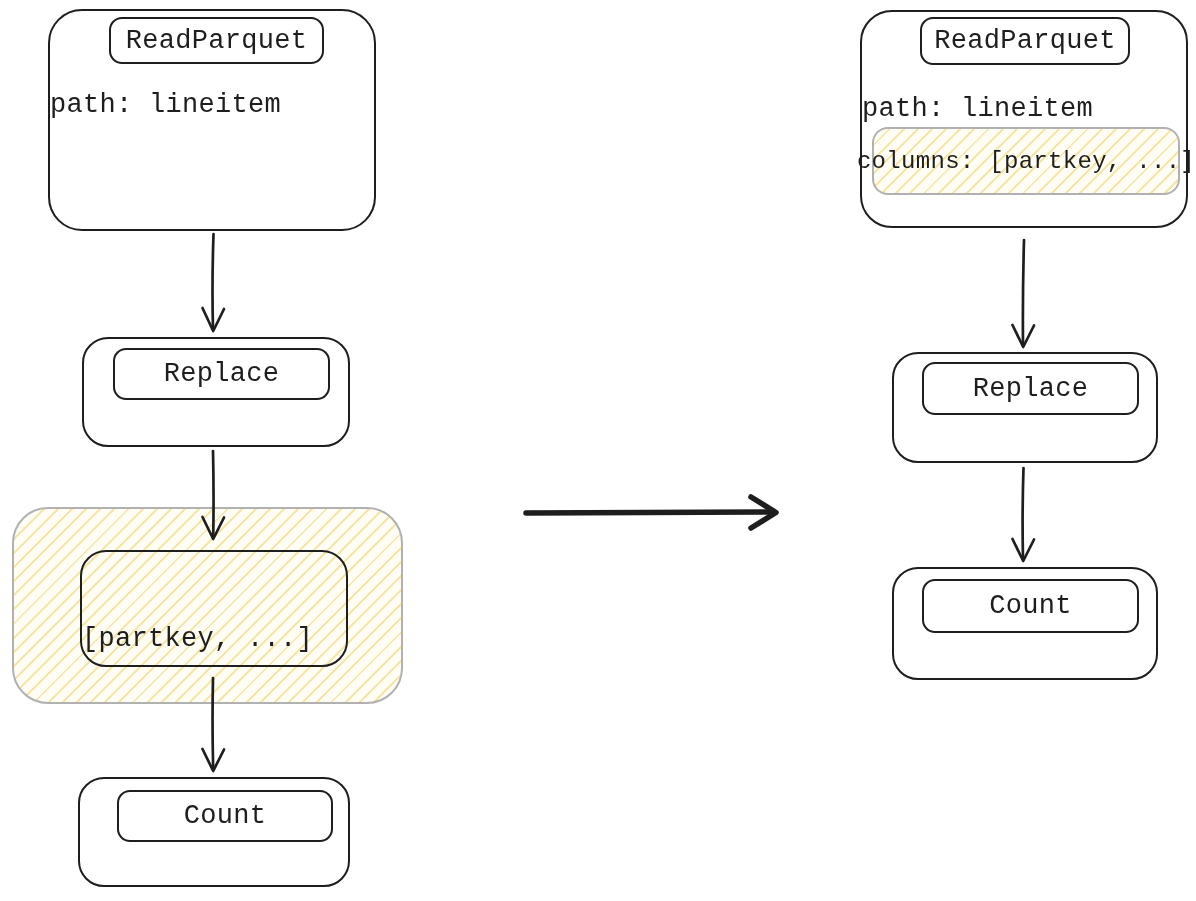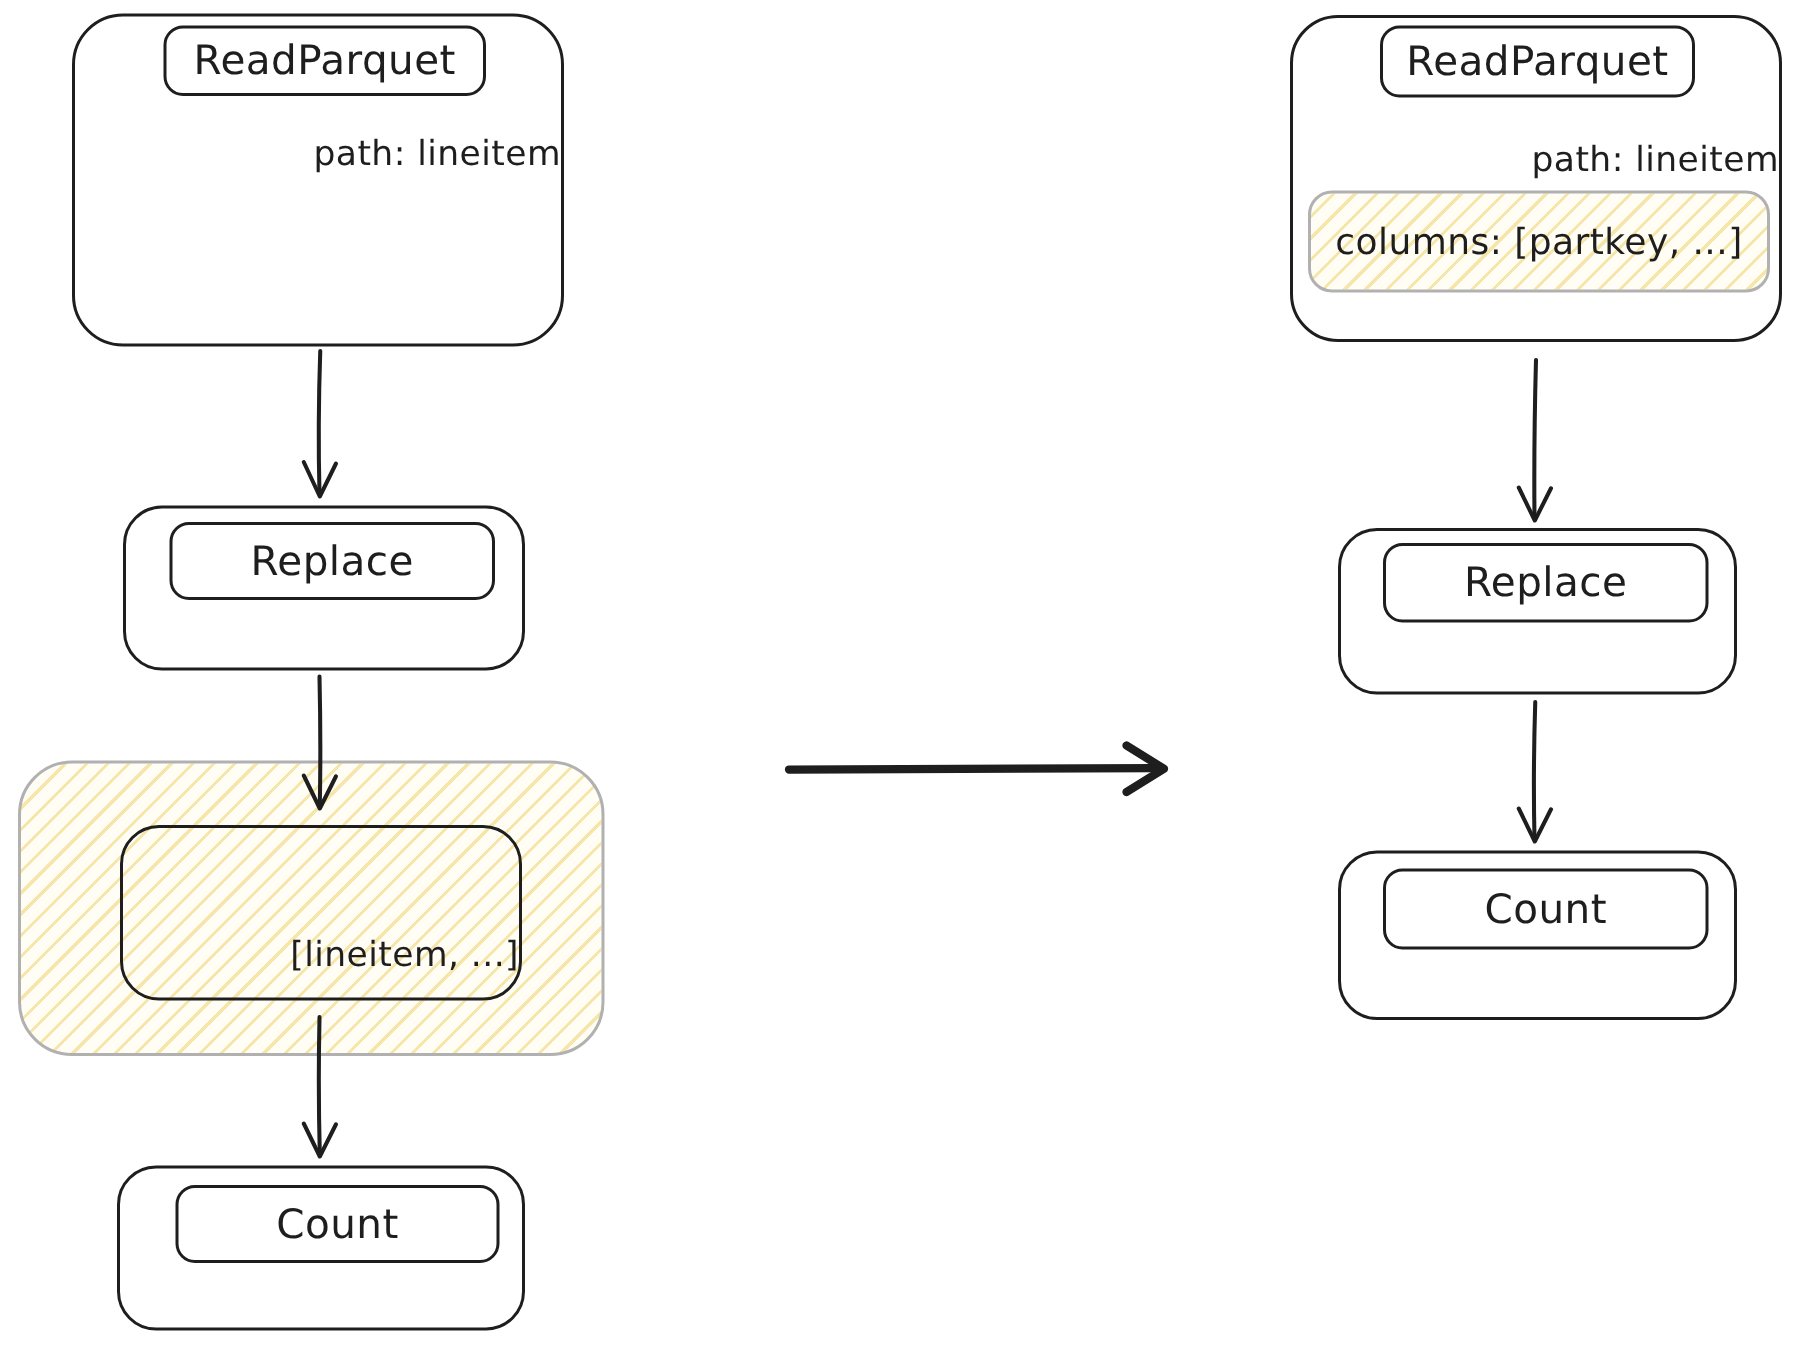--- a/index.html
+++ b/index.html
@@ -15,40 +15,41 @@
     font-family: "DejaVu Sans", sans-serif;
     color: #1e1e1e;
     overflow: hidden;
   }
   .node {
     position: absolute;
     box-sizing: border-box;
     border: 2.5px solid #1e1e1e;
     background: #ffffff;
     z-index: 2;
+    font-family: Liberation Mono, monospace;
   }
   .node.transparent { background: transparent; }
   .pill {
     position: absolute;
     box-sizing: border-box;
     border: 2.5px solid #1e1e1e;
     border-radius: 13px;
     display: flex;
     align-items: center;
     justify-content: center;
     font-size: 27px;
     letter-spacing: 0.3px;
     white-space: nowrap;
   }
   .freetext {
     position: absolute;
     left: 0;
     right: 0;
-    text-align: right;
-    font-size: 23px;
+    text-align: left;
+    font-size: 27px;
     letter-spacing: 0.3px;
     white-space: nowrap;
   }
   .hatch {
     background-color: #fffdf4;
     background-image: repeating-linear-gradient(
       135deg,
       rgba(238, 211, 110, 0.55) 0px,
       rgba(238, 211, 110, 0.55) 2px,
       transparent 2px,
@@ -84,21 +85,21 @@
 
   <div class="node" style="left:82px; top:337px; width:268px; height:110px; border-radius:26px;">
     <div class="pill" style="left:29px; top:9px; width:217px; height:52px;">
       <span>Replace</span>
     </div>
   </div>
 
   <div class="highlight-box hatch" style="left:12px; top:507px; width:391px; height:197px; border-radius:36px;"></div>
 
   <div class="node transparent" style="left:80px; top:550px; width:268px; height:117px; border-radius:26px;">
-    <div class="freetext" style="top:72px;">[lineitem, ...]</div>
+    <div class="freetext" style="top:72px;">[partkey, ...]</div>
   </div>
 
   <div class="node" style="left:78px; top:777px; width:272px; height:110px; border-radius:26px;">
     <div class="pill" style="left:37px; top:11px; width:216px; height:52px;">
       <span>Count</span>
     </div>
   </div>
 
   <div class="node" style="left:860px; top:10px; width:328px; height:218px; border-radius:32px;">
     <div class="pill" style="left:58px; top:5px; width:210px; height:48px;">

